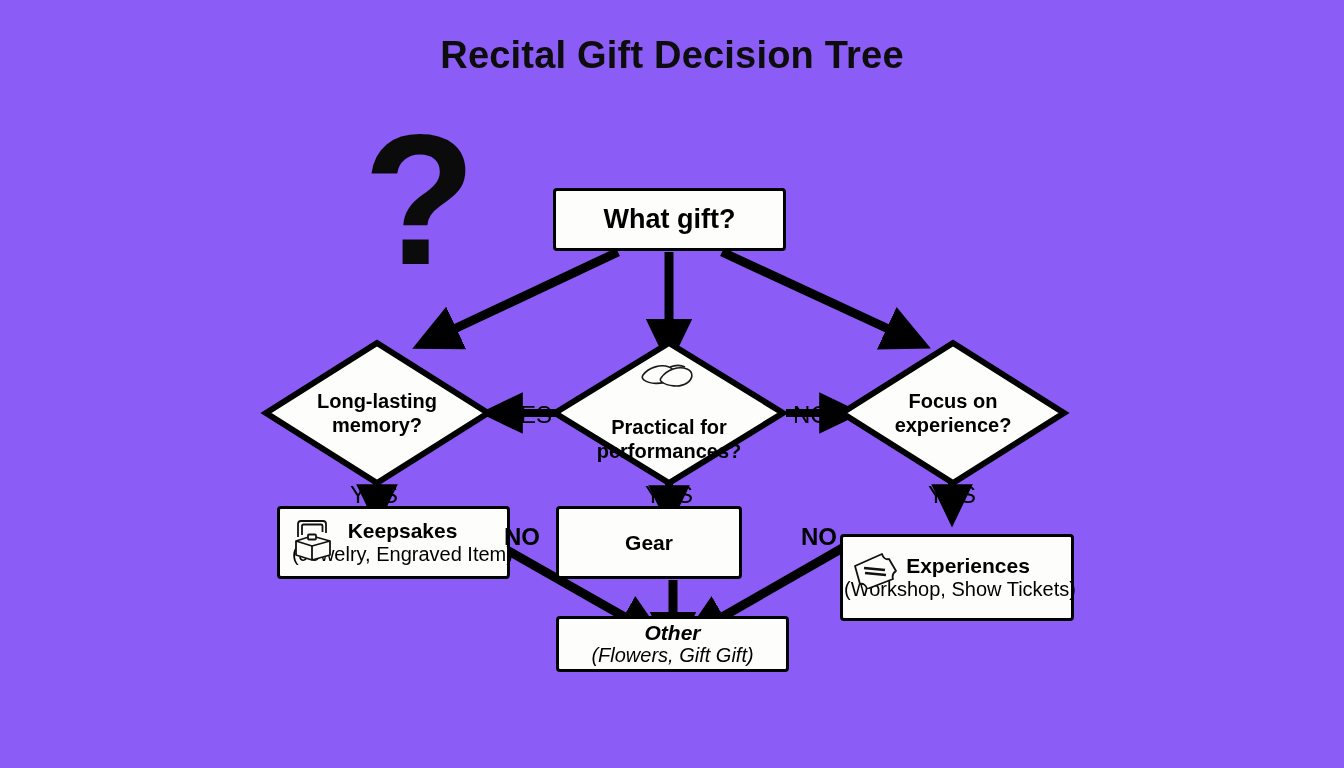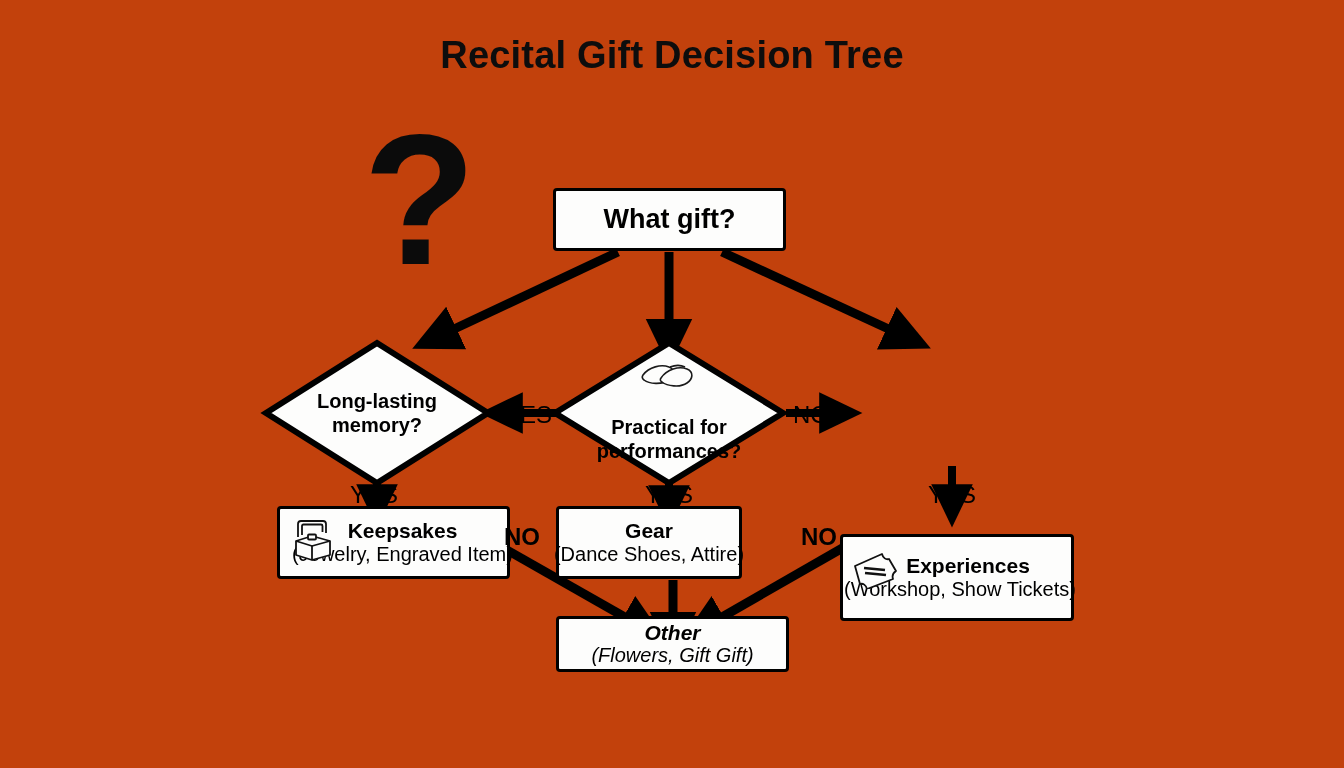--- a/index.html
+++ b/index.html
@@ -5,21 +5,21 @@
 <style>
   html, body {
     margin: 0;
     padding: 0;
     background: #ffffff;
   }
   #canvas {
     position: relative;
     width: 1344px;
     height: 768px;
-    background: #c2410c;
+    background: #8b5cf6;
     overflow: hidden;
     font-family: "Liberation Sans", sans-serif;
     color: #000000;
   }
 
   
   #page-title {
     position: absolute;
     left: 0;
     top: 34px;
@@ -189,39 +189,47 @@
         <path d="M22,17 C28,8 40,5 48,8 C55,11 54,18 48,22 C41,27 28,25 23,21 C21,19.8 21,18.4 22,17 z"></path>
         <path d="M31,6 C36,4 42,4 46,6" fill="none"></path>
       </g>
     </svg>
     <div class="diamond-label" style="padding-top:26px;">
       <span class="dline">Practical for</span>
       <span class="dline">performances?</span>
     </div>
   </div>
 
+  <div class="diamond-wrap" style="left:838px; top:339px; width:230px; height:148px;">
+    <svg width="230" height="148">
+      <polygon points="115,4 226,74 115,144 4,74" fill="#fdfdfc" stroke="#000" stroke-width="6"></polygon>
+    </svg>
+    <div class="diamond-label">
+      <span class="dline">Focus on</span>
+      <span class="dline">experience?</span>
+    </div>
+  </div>
 
   <div class="node box" style="left:277px; top:506px; width:233px; height:73px;">
     <svg class="icon-inline" style="left:10px; top:8px;" width="44" height="48" viewBox="0 0 44 48">
       <g fill="#fdfdfc" stroke="#111" stroke-width="1.8" stroke-linejoin="round">
         <path d="M8,20 L8,7 C8,5 9,4 11,4 L33,4 C35,4 36,5 36,7 L36,16"></path>
         <path d="M12,18 L12,9 C12,8 12.5,7.5 13.5,7.5 L31,7.5 C32,7.5 32.5,8 32.5,9 L32.5,15"></path>
         <path d="M6,24 L22,19 L40,24 L40,38 L22,43 L6,38 z"></path>
         <path d="M6,24 L22,29 L40,24" fill="none"></path>
         <path d="M22,29 L22,43" fill="none"></path>
         <rect x="18" y="17.5" width="8" height="5" rx="1"></rect>
       </g>
     </svg>
     <div class="title-line" style="margin-left:18px;">Keepsakes</div>
     <div class="sub-line" style="margin-left:18px;">(Jewelry, Engraved Item)</div>
   </div>
 
   <div class="node box" style="left:556px; top:506px; width:186px; height:73px;">
     <div class="title-line">Gear</div>
-    <div class="sub-line">(Dance Shoes, Attire)</div>
   </div>
 
   <div class="node box" style="left:840px; top:506px; width:234px; height:87px;margin-top:28px;">
     <svg class="icon-inline" style="left:9px; top:12px;" width="48" height="40" viewBox="0 0 48 40">
       <g fill="#fdfdfc" stroke="#111" stroke-width="1.8" stroke-linejoin="round">
         <path d="M3,17 L30,5 C31,9 34,11 37,10 L44,22 C41,24 40,27 41,30 L15,40 C14,36 11,34 8,35 z"></path>
         <path d="M12,19 L33,21" stroke-width="2.6"></path>
         <path d="M13,24 L34,26" stroke-width="2.6"></path>
       </g>
     </svg>

